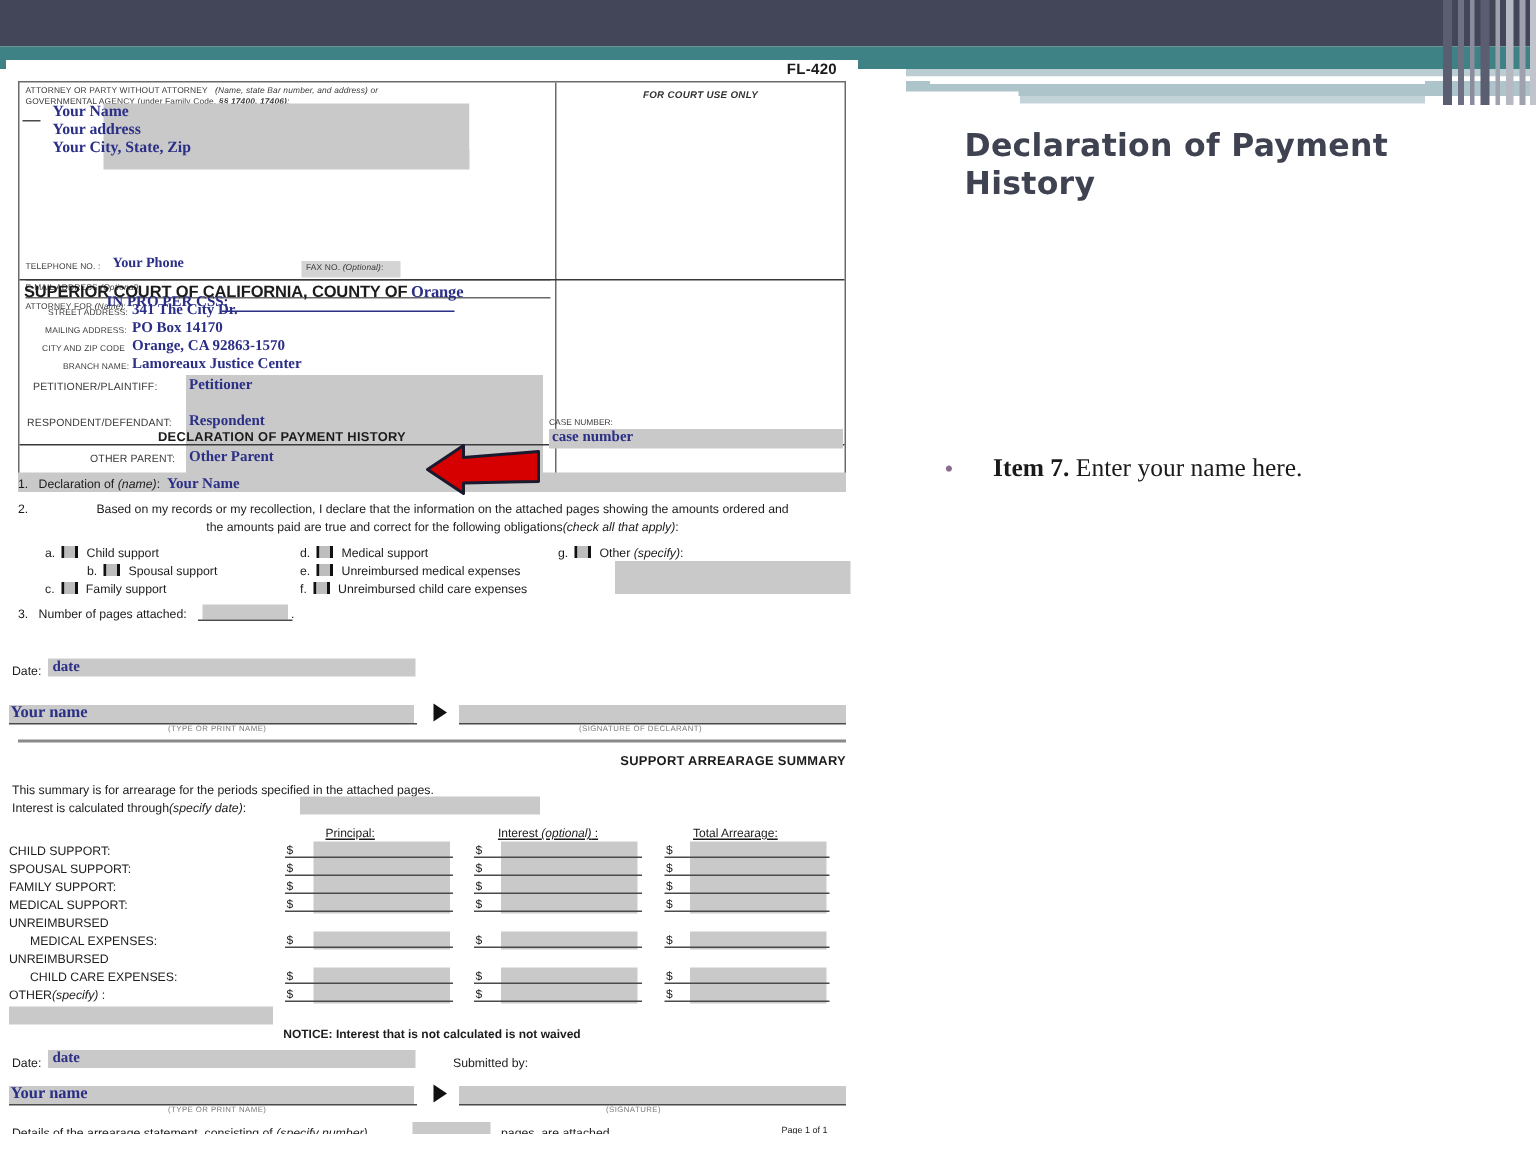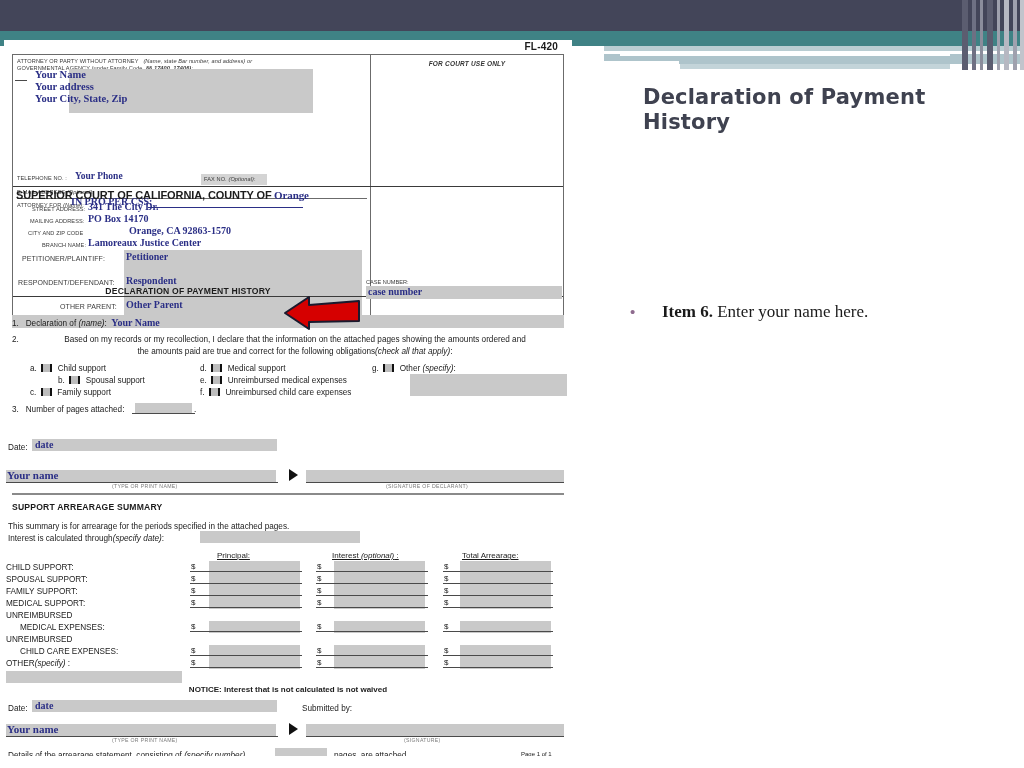--- a/index.html
+++ b/index.html
@@ -92,21 +92,21 @@
   .cbx { display:inline-block; width:11px; height:8px; vertical-align:-1px; position:relative;
          margin:0 3px 0 0; }
   .cbx::before, .cbx::after { content:""; position:absolute; top:0; width:2px; height:8px; background:#111; }
   .cbx::before{ left:0; } .cbx::after { right:0; }
   .cbx i { position:absolute; left:2px; right:2px; top:0; bottom:0; background:#bdbdbd; font-style:normal; }
 
   .underl { position:absolute; height:1px; background:#4a4a4a; }
 
   .arrsep { position:absolute; left:8px; width:552px; height:2px; background:#8a8a8a; }
 
-  .arr-title { position:absolute; left:8px; width:552px; text-align:left;
+  .arr-title { position:absolute; left:8px; width:552px; text-align:right;
                font-size:8.6px; font-weight:bold; letter-spacing:.2px; }
   .colhdr { position:absolute; font-size:8px; text-decoration:underline; }
   .colhdr i { font-style:italic; }
   .rowname { position:absolute; font-size:8.2px; }
   .dollar { position:absolute; font-size:8px; }
   .fillbox { position:absolute; background:#c9c9c9; }
 
   .notice { position:absolute; left:8px; width:552px; text-align:center;
             font-size:8px; font-weight:bold; }
   .sigcaption { position:absolute; font-size:5.2px; color:#7a7a7a; letter-spacing:.3px; }
@@ -145,21 +145,21 @@
     <i style="left:37px; width:3px; background:#9fa1ae;"></i>
     <i style="left:44px; width:5px; background:#b6b8c2;"></i>
     <i style="left:53px; width:4px; background:#9fa1ae;"></i>
     <i style="left:60px; width:4px; background:#c2c4cc;"></i>
   </div>
 
   <div class="slide-title">Declaration of Payment History</div>
 
   <div class="bullet-row">
     <span class="bullet-dot">•</span>
-    <span class="bullet-text"><b>Item 6.</b><span> Enter your name here.</span></span>
+    <span class="bullet-text"><b>Item 7.</b><span> Enter your name here.</span></span>
   </div>
 
   <div id="form">
 
     <div class="formno">FL-420</div>
 
     <div class="hdrbox">
       <div class="hdr-left">
 
         <div class="atty-note tinylbl">
@@ -204,21 +204,21 @@
       <span class="blue">Orange</span>
     </div>
 
     <div class="rowlbl" style="left:28px; top:166px;">STREET ADDRESS:</div>
     <div class="rowval blue" style="left:84px; top:161px; font-size:10px;">341 The City Dr.</div>
 
     <div class="rowlbl" style="left:26px; top:178px;">MAILING ADDRESS:</div>
     <div class="rowval blue" style="left:84px; top:173px; font-size:10px;">PO Box 14170</div>
 
     <div class="rowlbl" style="left:24px; top:190px;">CITY AND ZIP CODE</div>
-    <div class="rowval blue" style="left:84px; top:185px; font-size:10px;margin-left:41px;">Orange, CA  92863-1570</div>
+    <div class="rowval blue" style="left:84px; top:185px; font-size:10px;">Orange, CA  92863-1570</div>
 
     <div class="rowlbl" style="left:38px; top:202px;">BRANCH NAME:</div>
     <div class="rowval blue" style="left:84px; top:197px; font-size:10px;">Lamoreaux Justice Center</div>
 
     <div class="rowlbl" style="left:18px; top:215px; font-size:7px;">PETITIONER/PLAINTIFF:</div>
     <div class="rowval blue" style="left:120px; top:211px; font-size:10px;">Petitioner</div>
 
     <div class="rowlbl" style="left:14px; top:239px; font-size:7px;">RESPONDENT/DEFENDANT:</div>
     <div class="rowval blue" style="left:120px; top:235px; font-size:10px;">Respondent</div>
 

